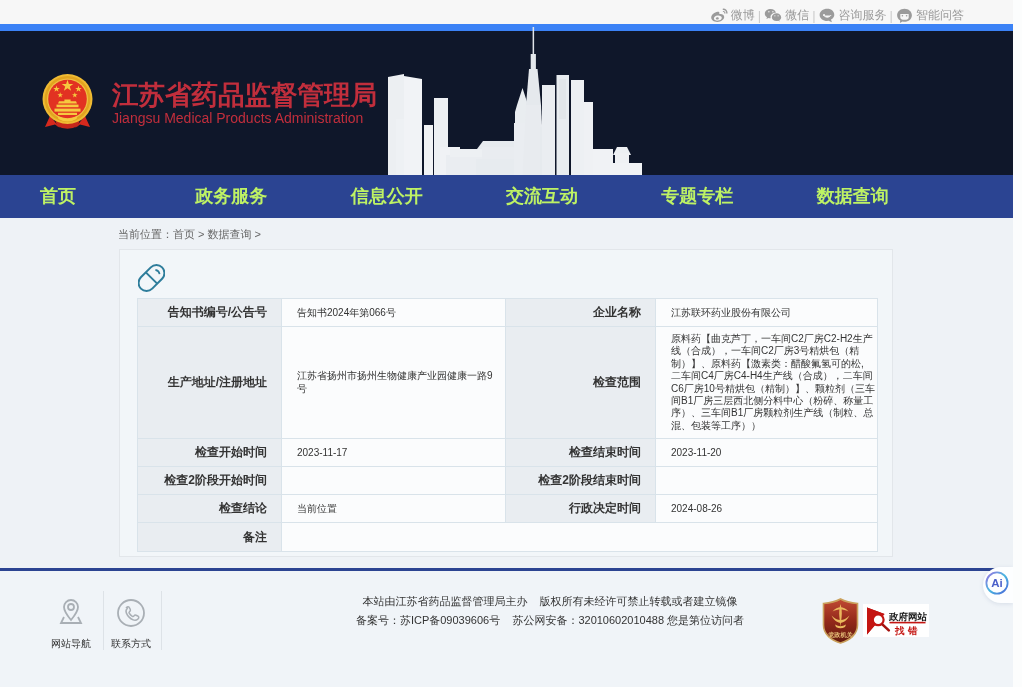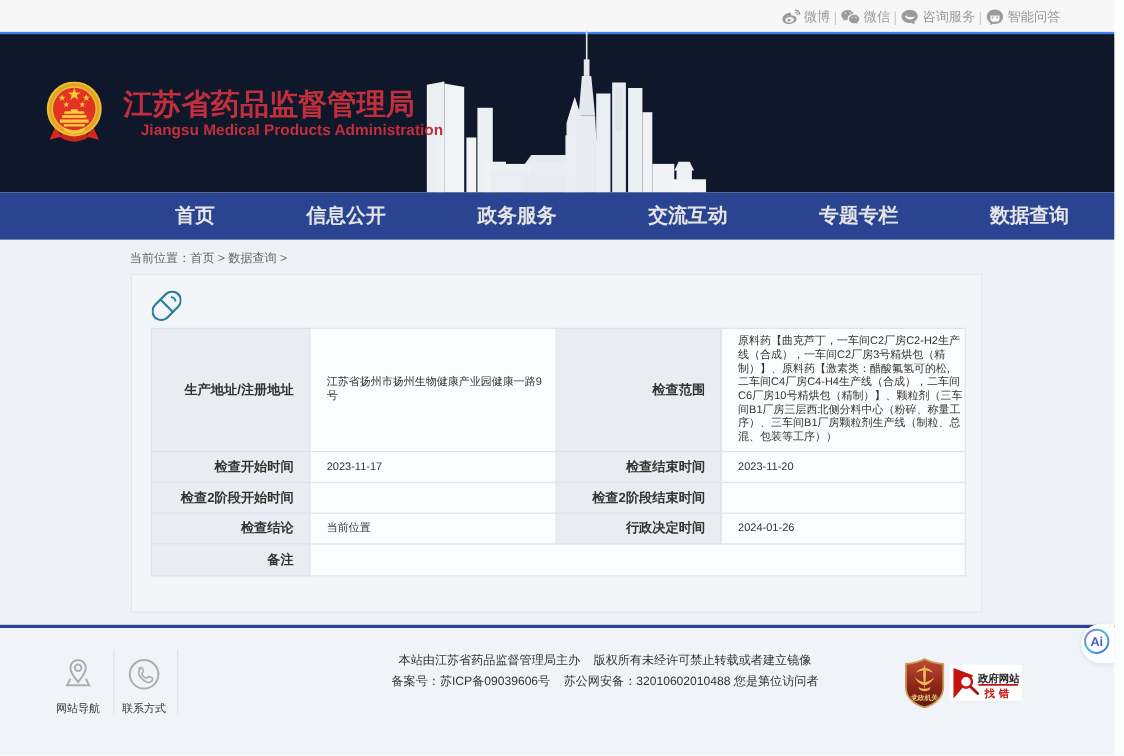--- a/index.html
+++ b/index.html
@@ -1,35 +1,35 @@
 <!DOCTYPE html>
 <html><head>
 <meta charset="utf-8">
 <style>
 * { margin:0; padding:0; box-sizing:border-box; }
 html,body { width:1022px; height:687px; font-family:"Liberation Sans",sans-serif; background:#fff; overflow:hidden; }
 #page { position:relative; width:1022px; height:687px; }
 
 
-.topbar { position:absolute; left:0; top:0; width:1022px; height:31px; background:#f7f7f7; border-bottom:2px solid #3b82f6; }
+.topbar { position:absolute; left:0; top:0; width:1022px; height:31px; background:#f7f7f7; border-bottom:7px solid #3b82f6; }
 .topbar .items { position:absolute; right:58px; top:0; height:31px; display:flex; align-items:center; color:#999; font-size:12px; }
 .topbar .it { display:flex; align-items:center; gap:3px; }
 .topbar .sep { color:#ccc; margin:0 3px; font-size:13px; }
 
 
 .header { position:absolute; left:0; top:31px; width:1022px; height:144px; background:#0f172a; }
 .skyline { position:absolute; left:380px; bottom:0; }
 .emblem { position:absolute; left:41px; top:43px; }
 .title-cn { position:absolute; left:112px; top:46px; font-size:26.5px; font-weight:bold; color:#c12e3c; letter-spacing:0; white-space:nowrap; }
-.title-en { position:absolute; left:128px; top:79px; font-size:14px; font-weight:bold; color:#c12e3c; letter-spacing:0; white-space:nowrap; }
+.title-en { position:absolute; left:112px; top:79px; font-size:14px; font-weight:normal; color:#c12e3c; letter-spacing:0; white-space:nowrap; }
 
 
 .nav { position:absolute; left:0; top:175px; width:1022px; height:43px; background:#2b4492; }
 .nav .wrap { position:absolute; left:40px; top:0; width:932px; height:43px; display:flex; }
-.nav .item { flex:1; text-align:right; line-height:43px; color:#e5e5e5; font-size:18px; font-weight:bold; }
+.nav .item { flex:1; text-align:left; line-height:43px; color:#bef264; font-size:18px; font-weight:bold; }
 
 
 .main { position:absolute; left:0; top:218px; width:1022px; height:350px; background:#eef2f6; }
 .crumb { position:absolute; left:118px; top:9px; font-size:11px; color:#666; }
 .card { position:absolute; left:119px; top:31px; width:774px; height:308px; background:#f2f6f9; border:1px solid #e2e6ea; }
 .pill { position:absolute; left:18px; top:14px; }
 table.tb { position:absolute; left:17px; top:48px; width:740px; border-collapse:collapse; table-layout:fixed; }
 table.tb td { border:1px solid #d9e3ea; font-size:10px; color:#333; }
 .tb td.lab { background:#e9edf1; text-align:right; padding-right:14px; font-weight:bold; font-size:12px; }
 .tb td.val { background:#fbfcfd; text-align:left; padding-left:15px; line-height:13px; }
@@ -132,22 +132,22 @@
       <rect x="17" y="38.8" width="19" height="2.2" fill="#f6c93f"></rect>
       <path d="M16.5 42 Q26.5 47.5 36.5 42 L35.5 45 Q26.5 50 17.5 45 Z" fill="#f6c93f"></path>
     </svg>
     <div class="title-cn">江苏省药品监督管理局</div>
     <div class="title-en">Jiangsu Medical Products Administration</div>
   </div>
 
   <div class="nav">
     <div class="wrap">
       <div class="item">首页</div>
+      <div class="item">政务服务</div>
       <div class="item">信息公开</div>
-      <div class="item">政务服务</div>
       <div class="item">交流互动</div>
       <div class="item">专题专栏</div>
       <div class="item">数据查询</div>
     </div>
   </div>
 
   <div class="main">
     <div class="crumb">当前位置：首页 &gt; 数据查询 &gt;</div>
     <div class="card">
       <svg class="pill" width="27" height="28" viewBox="0 0 27 28">
@@ -158,20 +158,26 @@
         </g>
       </svg>
       <table class="tb">
         <colgroup>
             <col style="width:144px">
             <col style="width:224px">
             <col style="width:150px">
             <col style="width:222px">
           </colgroup>
         <tbody>
+            <tr style="height:28px">
+          <td class="lab">告知书编号/公告号</td>
+          <td class="val">告知书2024年第066号</td>
+          <td class="lab">企业名称</td>
+          <td class="val">江苏联环药业股份有限公司</td>
+        </tr>
         <tr style="height:112px">
           <td class="lab">生产地址/注册地址</td>
           <td class="val" style="line-height:12.5px">
                 <div style="white-space:nowrap">江苏省扬州市扬州生物健康产业园健康一路9</div>
                 <div>号</div>
               </td>
           <td class="lab">检查范围</td>
           <td class="val range">
                 <div>原料药【曲克芦丁，一车间C2厂房C2-H2生产</div>
                 <div>线（合成），一车间C2厂房3号精烘包（精</div>
@@ -192,21 +198,21 @@
         <tr style="height:28px">
           <td class="lab">检查2阶段开始时间</td>
           <td class="val"></td>
           <td class="lab">检查2阶段结束时间</td>
           <td class="val"></td>
         </tr>
         <tr style="height:28px">
           <td class="lab">检查结论</td>
           <td class="val">当前位置</td>
           <td class="lab">行政决定时间</td>
-          <td class="val">2024-01-26</td>
+          <td class="val">2024-08-26</td>
         </tr>
         <tr style="height:29px">
           <td class="lab">备注</td>
           <td class="val" colspan="3"></td>
         </tr>
       </tbody>
         </table>
     </div>
   </div>
 

